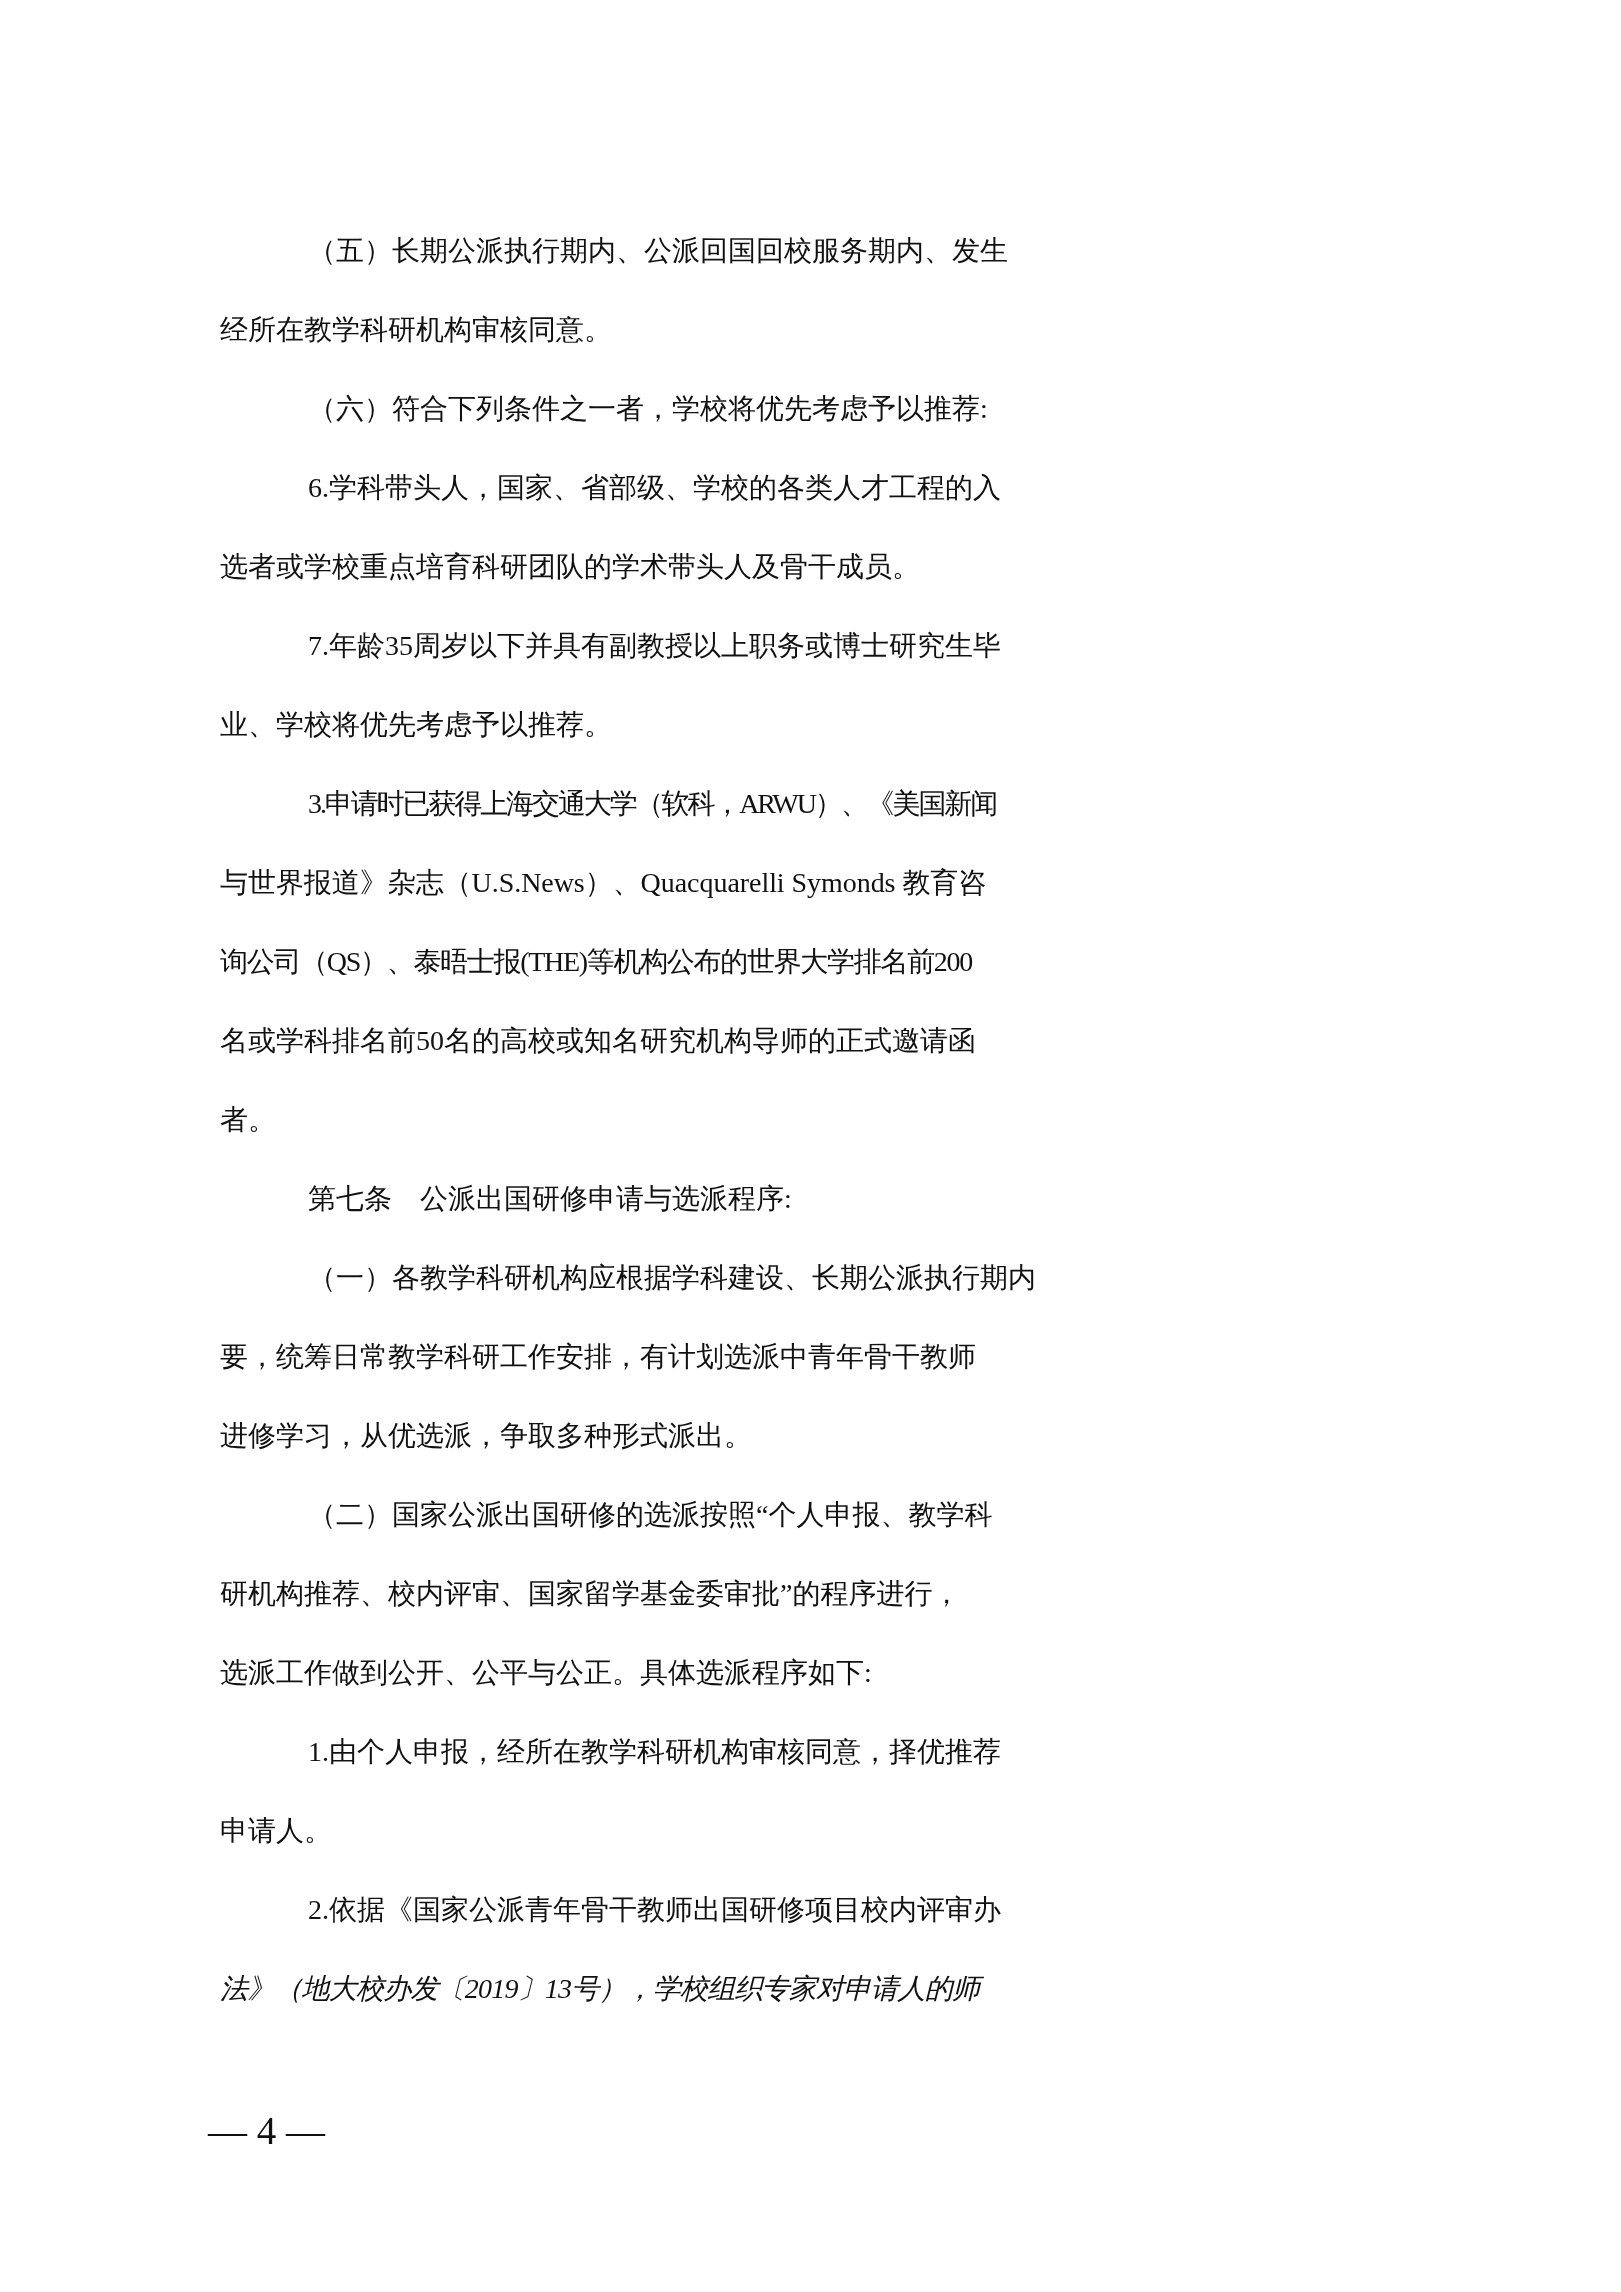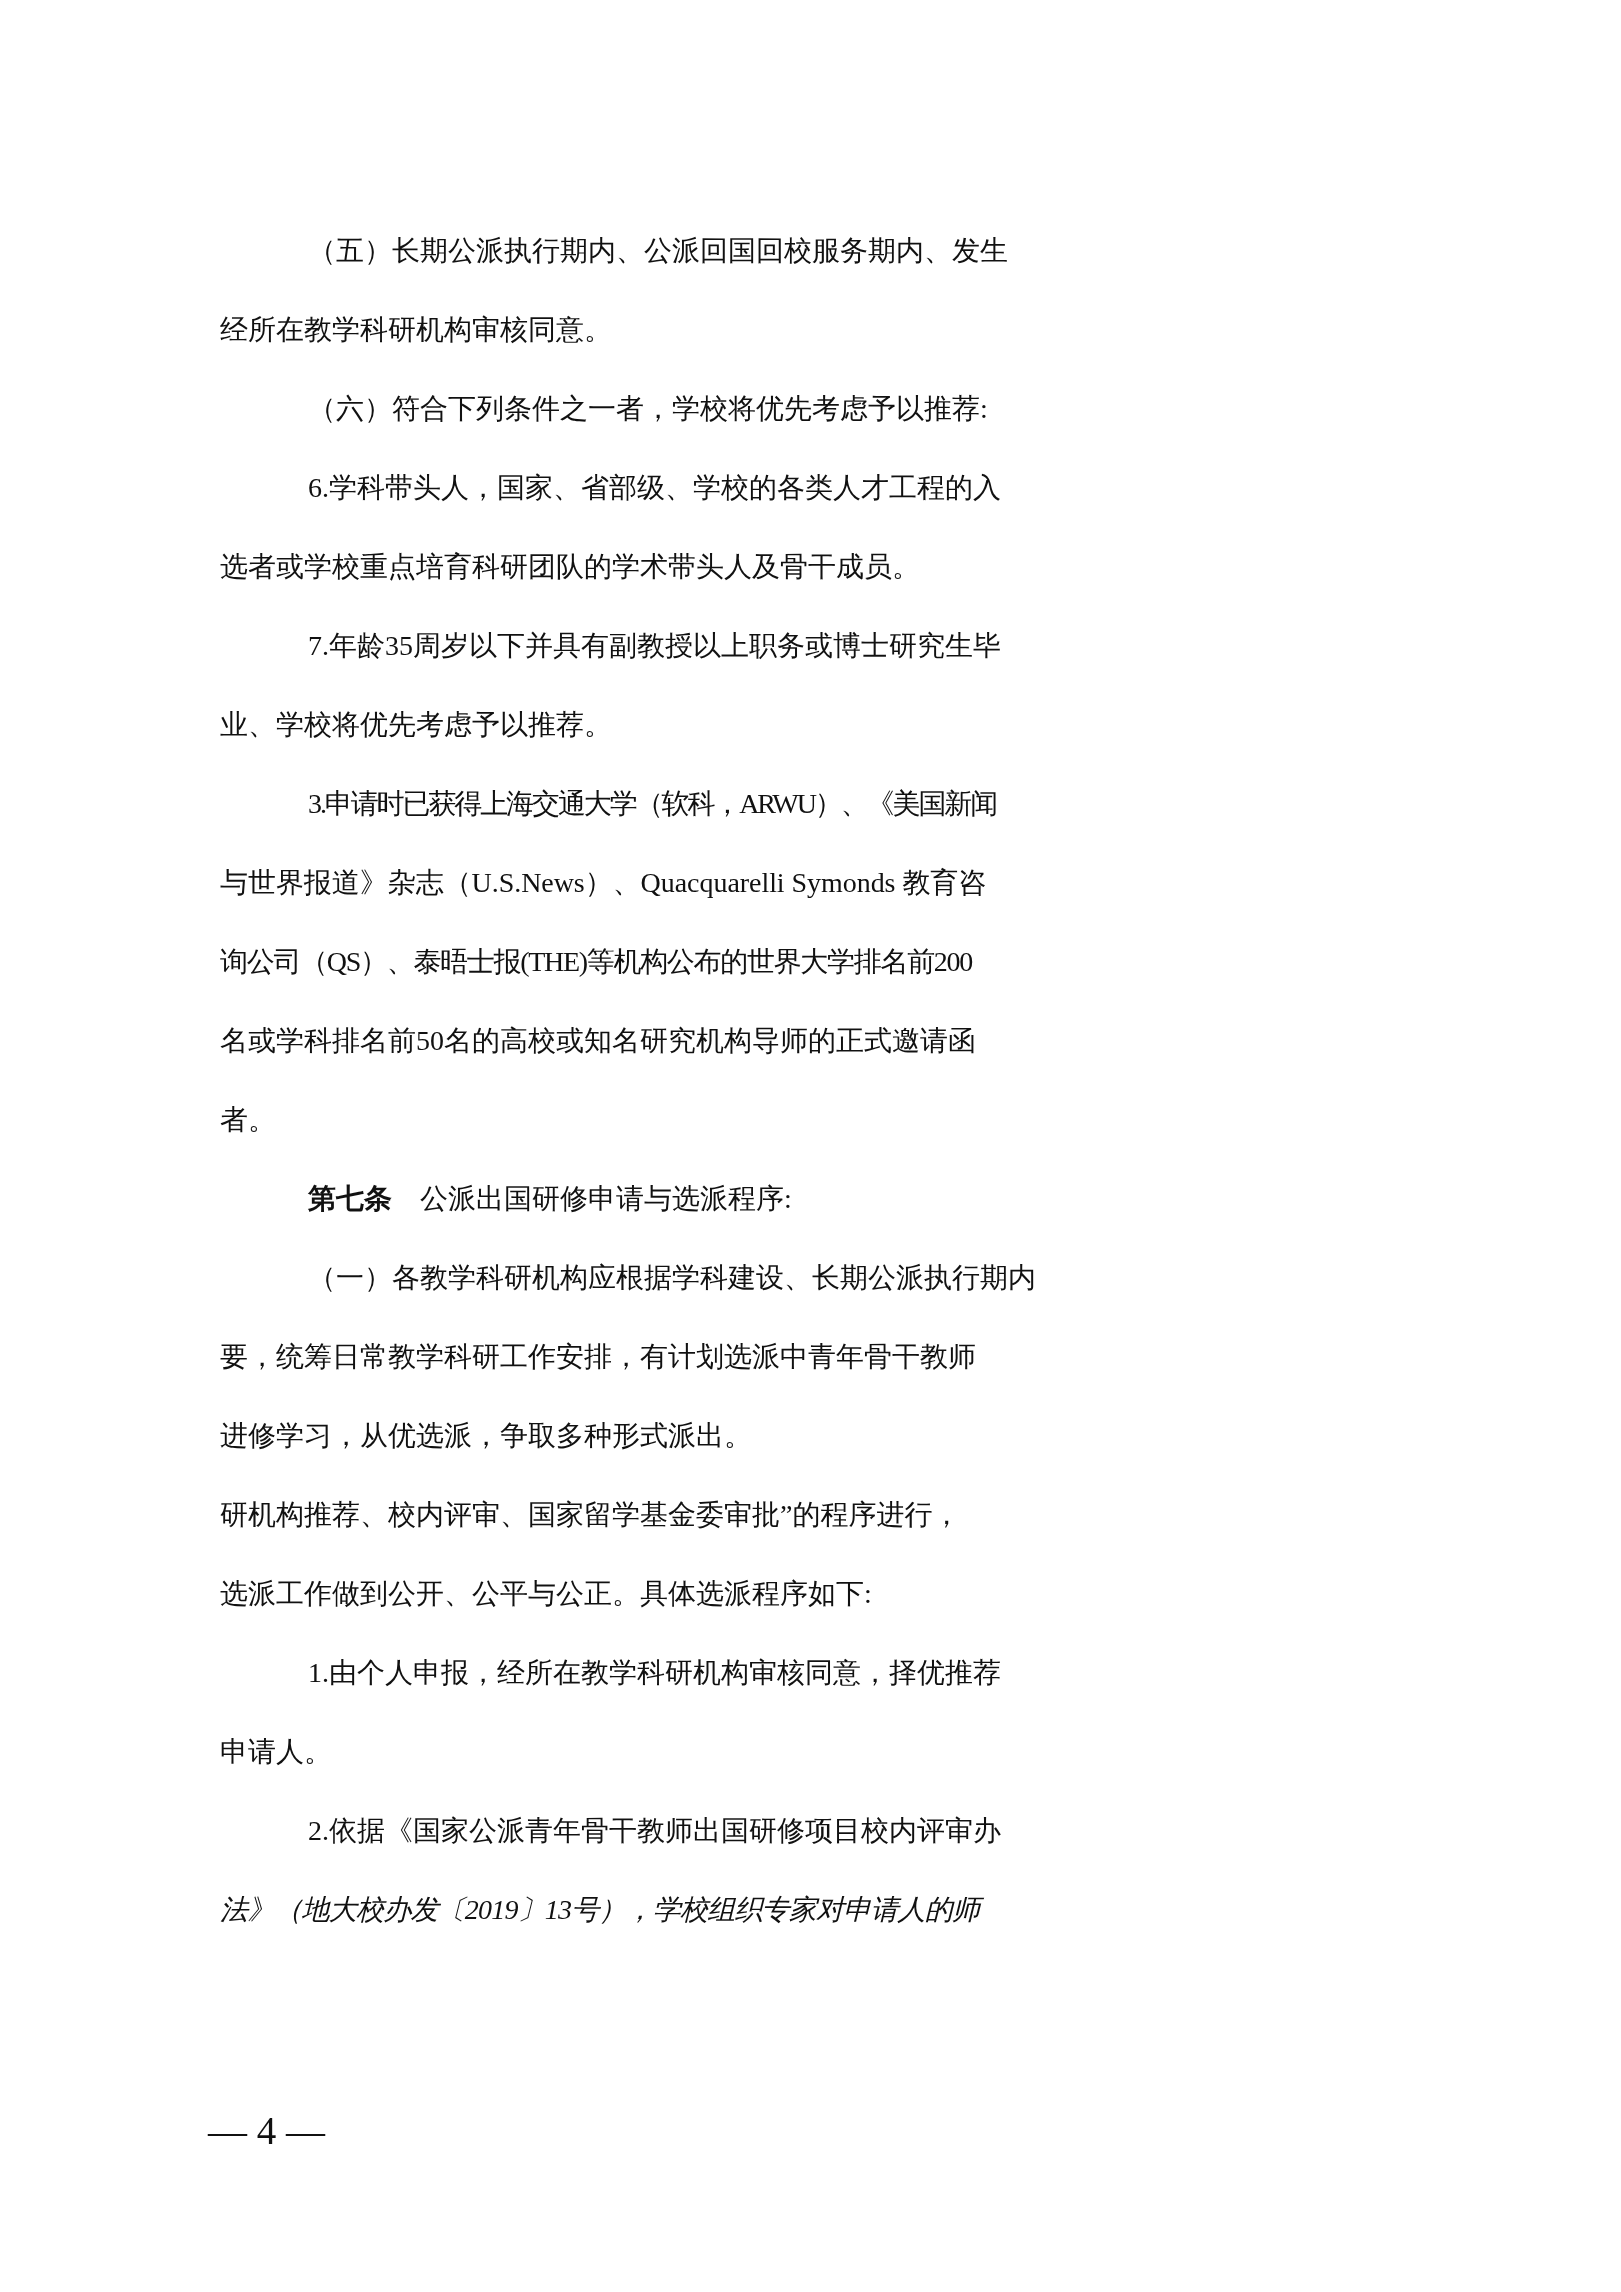--- a/index.html
+++ b/index.html
@@ -26,21 +26,21 @@
     line-height: 79px;
   }
   .line {
     white-space: nowrap;
     text-align: left;
   }
   .line.indent {
     text-indent: 88px;
   }
   .head {
-    font-weight: 700;
+    font-weight: 400;
   }
   .footer {
     position: absolute;
     left: 208px;
     top: 2111px;
     font-size: 39px;
     line-height: 39px;
     letter-spacing: 0px;
     color: #111111;
   }
@@ -59,20 +59,21 @@
       <div class="line">业、学校将优先考虑予以推荐。</div>
       <div class="line indent" style="letter-spacing: -2.1px;">3.申请时已获得上海交通大学（软科，ARWU）、《美国新闻</div>
       <div class="line" style="letter-spacing: -0.05px;">与世界报道》杂志（U.S.News）、Quacquarelli Symonds 教育咨</div>
       <div class="line" style="letter-spacing: -1.3px;">询公司（QS）、泰晤士报(THE)等机构公布的世界大学排名前200</div>
       <div class="line" style="letter-spacing: 0px;">名或学科排名前50名的高校或知名研究机构导师的正式邀请函</div>
       <div class="line">者。</div>
       <div class="line indent"><span class="head">第七条</span>　公派出国研修申请与选派程序:</div>
       <div class="line indent" style="letter-spacing: 0px;">（一）各教学科研机构应根据学科建设、长期公派执行期内</div>
       <div class="line" style="letter-spacing: 0px;">要，统筹日常教学科研工作安排，有计划选派中青年骨干教师</div>
       <div class="line">进修学习，从优选派，争取多种形式派出。</div>
+      <div class="line indent" style="letter-spacing: 0px;">（二）国家公派出国研修的选派按照“个人申报、教学科</div>
       <div class="line" style="letter-spacing: 0px;">研机构推荐、校内评审、国家留学基金委审批”的程序进行，</div>
       <div class="line">选派工作做到公开、公平与公正。具体选派程序如下:</div>
       <div class="line indent" style="letter-spacing: 0px;">1.由个人申报，经所在教学科研机构审核同意，择优推荐</div>
       <div class="line">申请人。</div>
       <div class="line indent" style="letter-spacing: 0px;">2.依据《国家公派青年骨干教师出国研修项目校内评审办</div>
       <div class="line" style="letter-spacing: -0.8px; font-style: italic;">法》（地大校办发〔2019〕13号），学校组织专家对申请人的师</div>
     </div>
   <div class="footer">— 4 —</div>
 </div>
 

